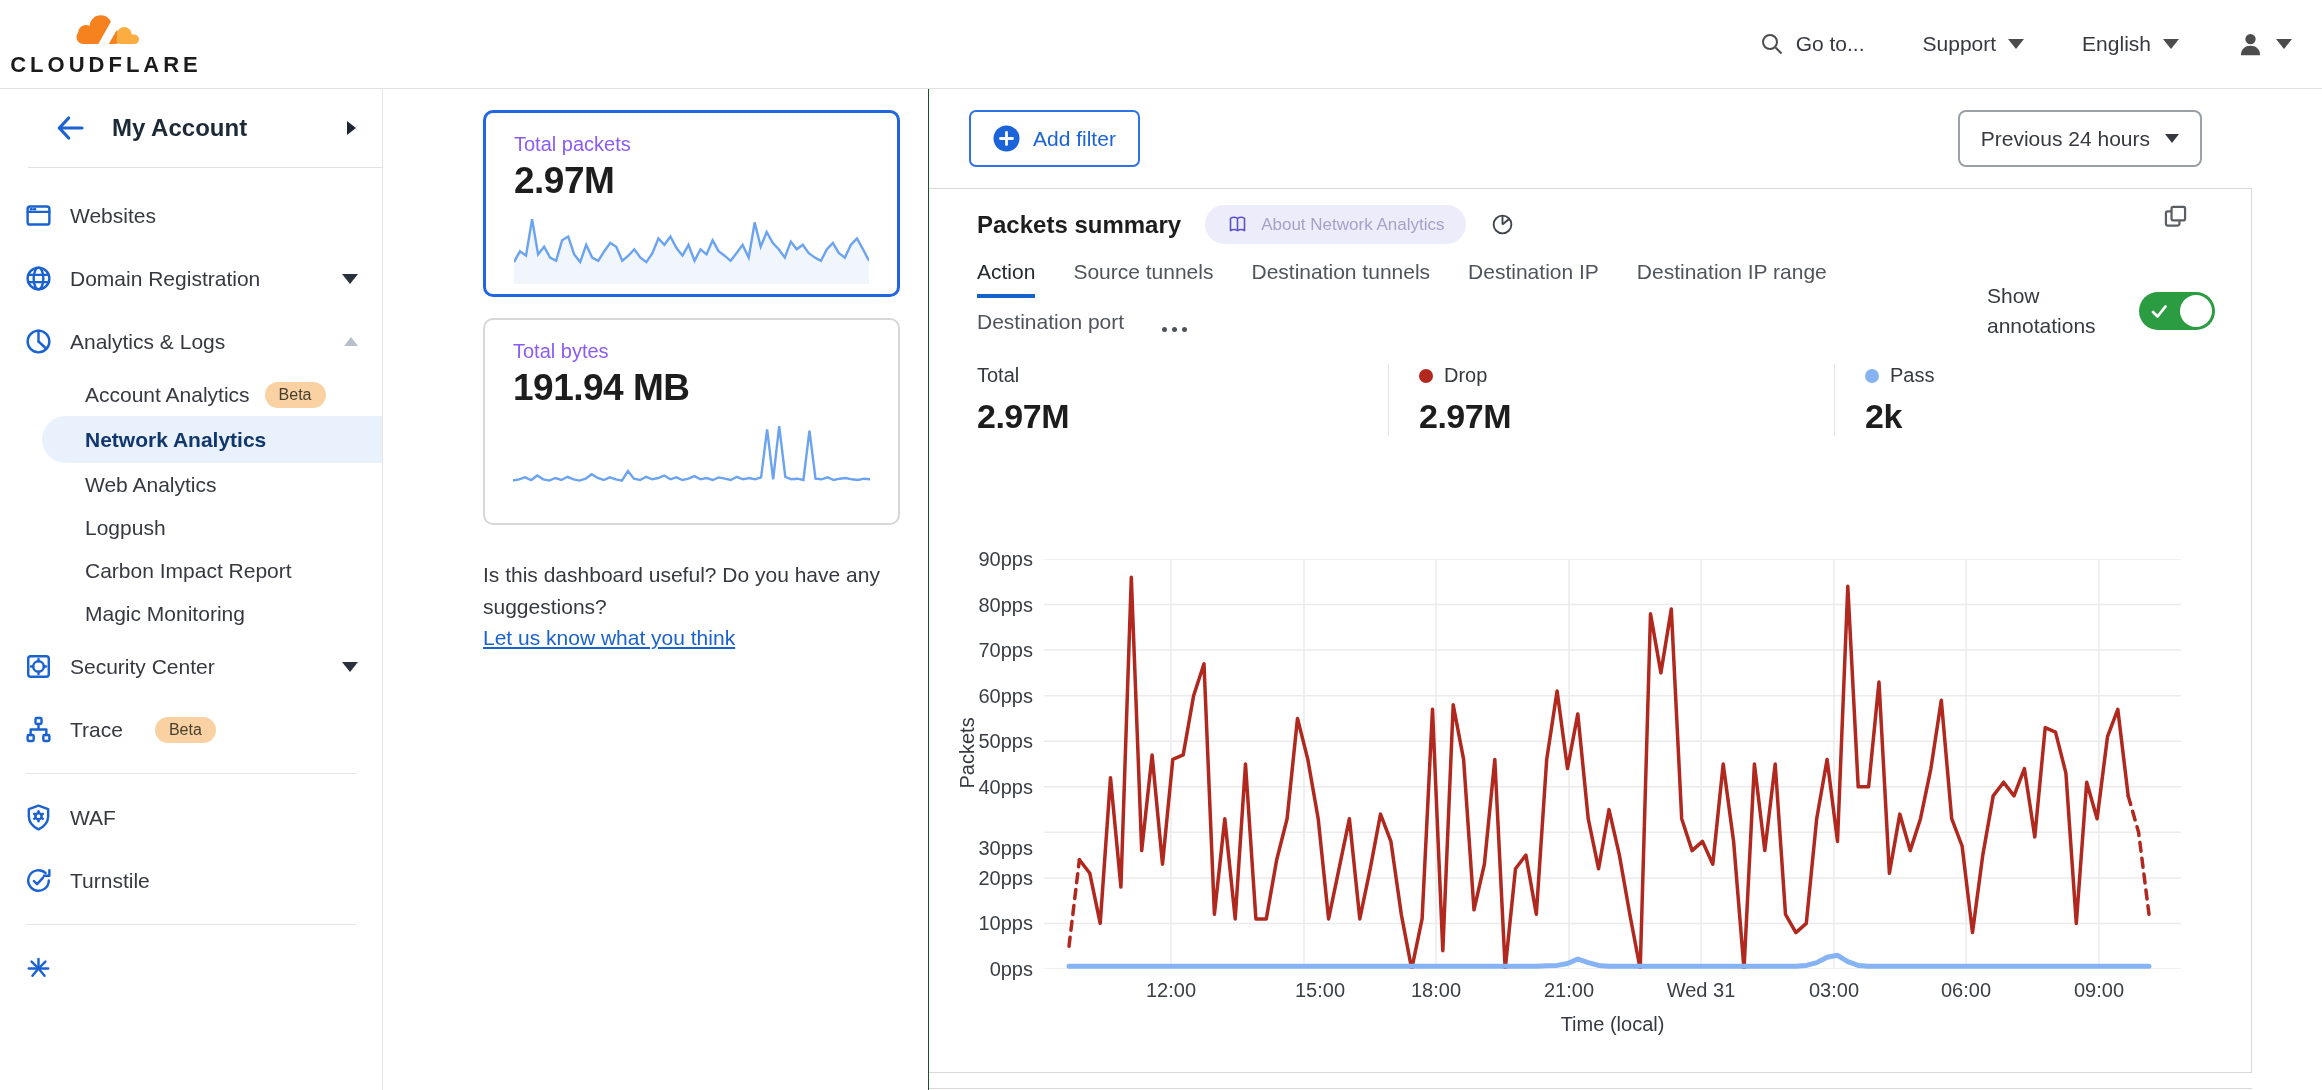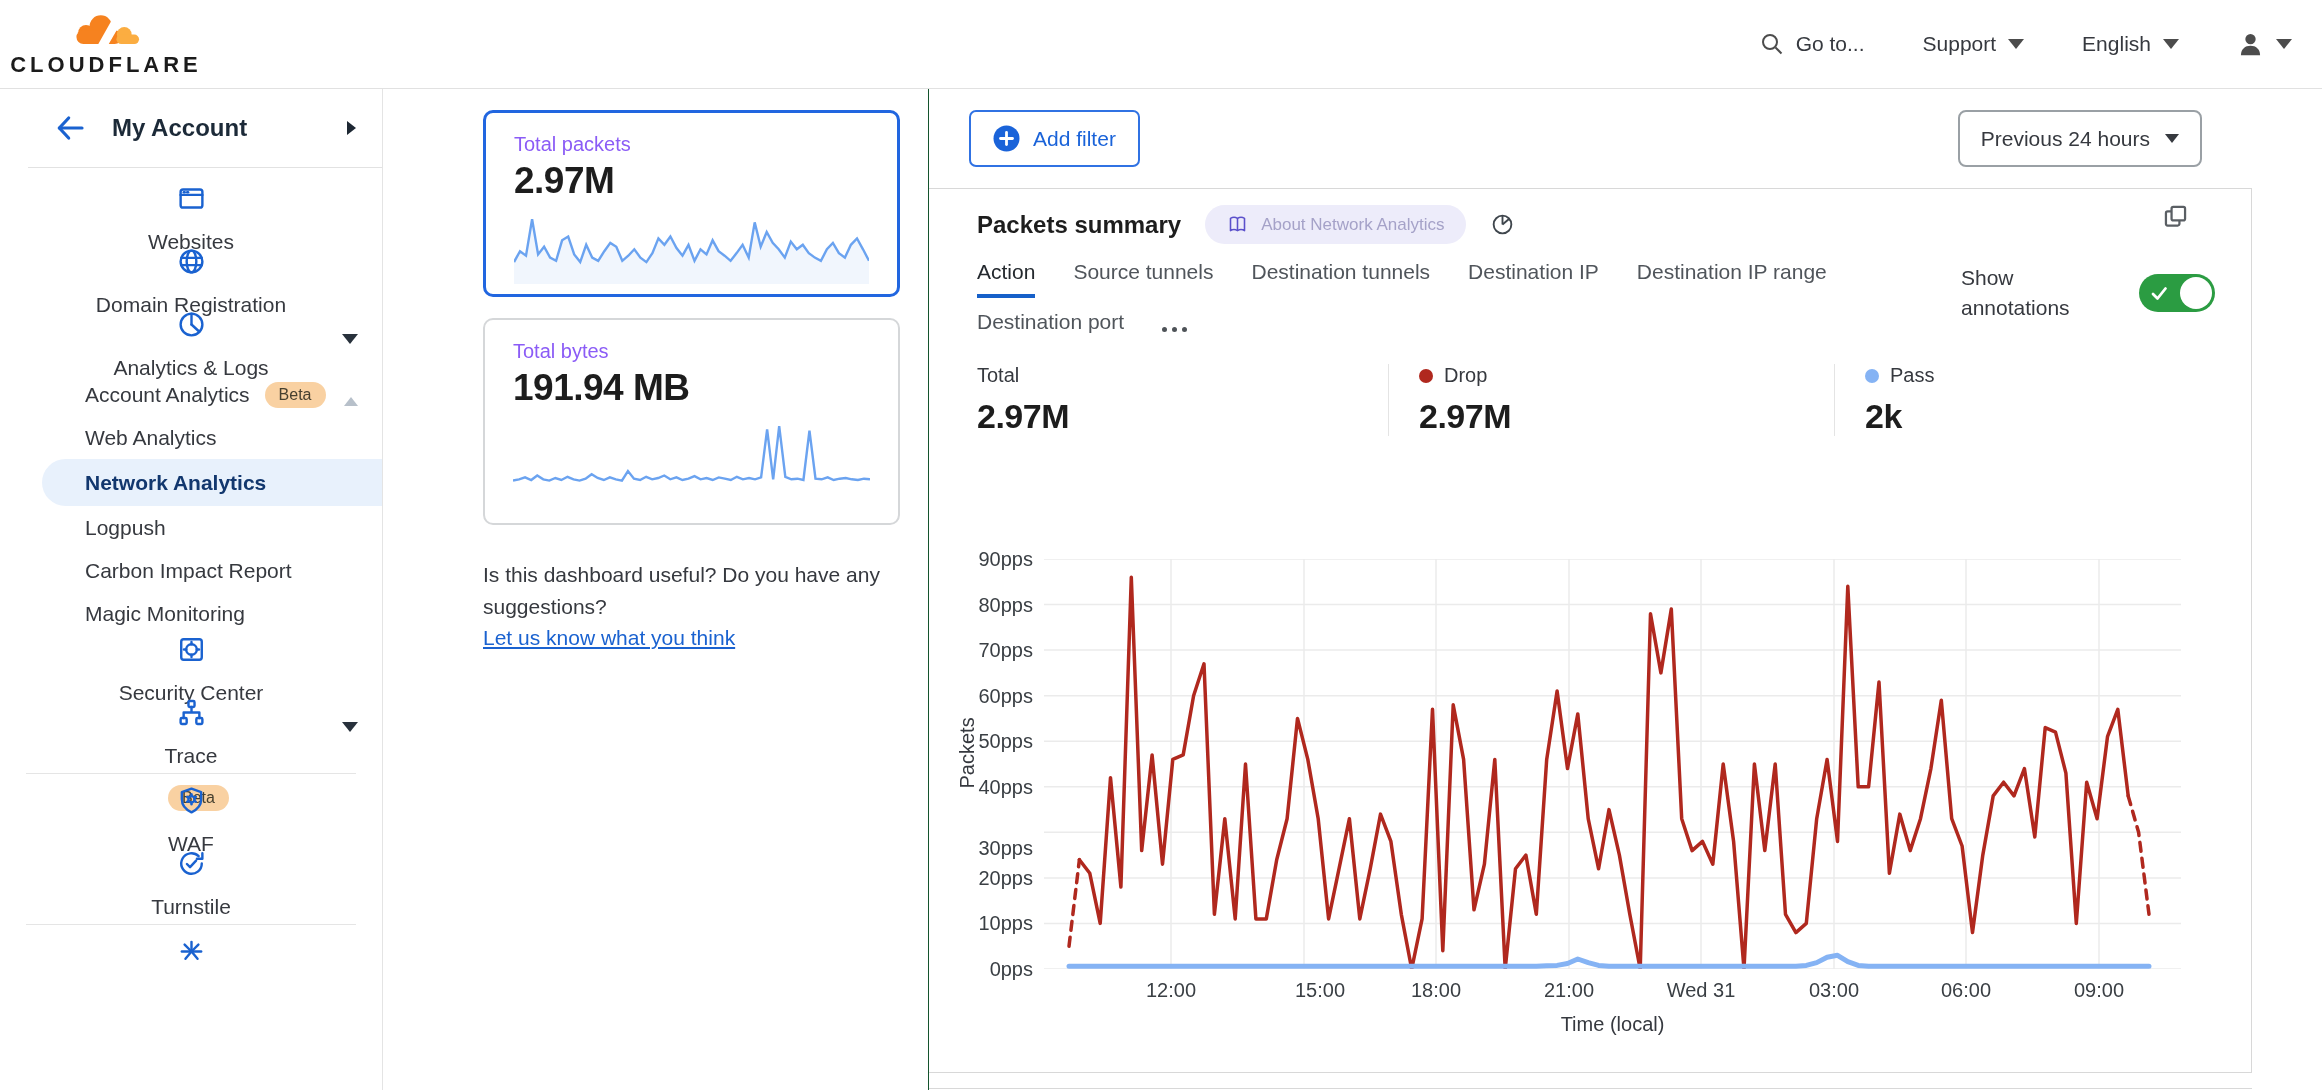--- a/index.html
+++ b/index.html
@@ -22,21 +22,21 @@
   .shell { display:flex; height:1001px; }
 
   
   .sidebar { width:383px; border-right:1px solid #e4e4e4; background:#fff; flex:none; overflow:hidden; }
   .side-head { height:79px; display:flex; align-items:center; padding:0 26px; border-bottom:1px solid #e2e2e2;margin-left:28px; }
   .side-title { flex:1; margin-left:26px; font-size:24px; font-weight:bold; color:#1c2a38; }
   .chev-right { width:0; height:0; border-top:7px solid transparent; border-bottom:7px solid transparent;
                 border-left:9px solid #1d2733; }
   .nav { padding-top:16px; }
   .nav-item { height:63px; display:flex; align-items:center; padding:0 24px; gap:17px;
-              font-size:21px; color:#36393f; cursor:pointer;flex-direction:column; }
+              font-size:21px; color:#36393f; cursor:pointer; }
   .nav-item .nicon { width:29px; height:29px; flex:none; color:#1a62d0; }
   .nav-item .nicon svg { width:100%; height:100%; }
   .nav-caret { margin-left:auto; }
   .nav-sub { height:43px; display:flex; align-items:center; padding-left:85px;
              font-size:21px; color:#36393f; cursor:pointer; }
   .nav-sub.selected { background:#e8f1fc; border-radius:26px 0 0 26px; margin-left:42px; padding-left:43px;
              height:47px; font-weight:bold; color:#12376e; }
   .beta { margin-left:15px; background:#f9d1a2; color:#47402f; font-size:16px; padding:4px 14px;
           border-radius:999px; font-weight:normal; }
   .nav-div { height:1px; background:#e5e5e5; margin:12px 26px; }
@@ -74,21 +74,21 @@
              border-radius:999px; padding:9px 22px; font-size:17px; cursor:pointer; }
   .icon-copy { position:absolute; top:14px; right:62px; width:27px; height:27px; color:#5a5f64; cursor:pointer; }
 
   .tabs { margin:16px 0 0 48px; width:880px; display:flex; flex-wrap:wrap; column-gap:38px; row-gap:12px;
           font-size:21px; color:#50555b; align-items:flex-end; }
   .tab { padding-bottom:10px; border-bottom:4px solid transparent; cursor:pointer; }
   .tab.active { border-bottom-color:#1660c9; color:#24292e; }
   .tab-more { display:flex; gap:5px; align-items:center; padding-bottom:16px; cursor:pointer; }
   .tab-more i { width:5px; height:5px; border-radius:50%; background:#4e5358; }
 
-  .annot { position:absolute; top:74px; right:36px; display:flex; align-items:center; gap:46px; }
+  .annot { position:absolute; top:92px; right:36px; display:flex; align-items:center; gap:20px; }
   .annot-label { font-size:21px; color:#36393f; width:132px; line-height:1.45; }
   .toggle { width:76px; height:38px; border-radius:999px; background:#2b9c42; position:relative; cursor:pointer; flex:none; }
   .toggle .knob { position:absolute; top:3px; right:3px; width:32px; height:32px; border-radius:50%; background:#fff; }
   .toggle svg { position:absolute; left:11px; top:10px; width:19px; height:19px; }
 
   .totals { display:flex; margin-top:16px; }
   .tot-col { padding-left:30px; }
   .tot-col:first-child { padding-left:48px; width:459px; }
   .tot-col:nth-child(2) { width:446px; border-left:1px solid #e4e4e4; }
   .tot-col:nth-child(3) { flex:1; border-left:1px solid #e4e4e4; }
@@ -187,25 +187,25 @@
               <line x1="12" y1="3" x2="12" y2="12"></line>
               <line x1="12" y1="12" x2="18.5" y2="18"></line>
             </svg></span>
           <span>Analytics &amp; Logs</span>
           <span class="nav-caret caret-up-muted"></span>
         </div>
         <div class="nav-sub">
           <span>Account Analytics</span>
           <span class="beta">Beta</span>
         </div>
+        <div class="nav-sub selected">
+          <span>Network Analytics</span>
+        </div>
         <div class="nav-sub">
           <span>Web Analytics</span>
-        </div>
-        <div class="nav-sub selected">
-          <span>Network Analytics</span>
         </div>
         <div class="nav-sub">
           <span>Logpush</span>
         </div>
         <div class="nav-sub">
           <span>Carbon Impact Report</span>
         </div>
         <div class="nav-sub">
           <span>Magic Monitoring</span>
         </div>

